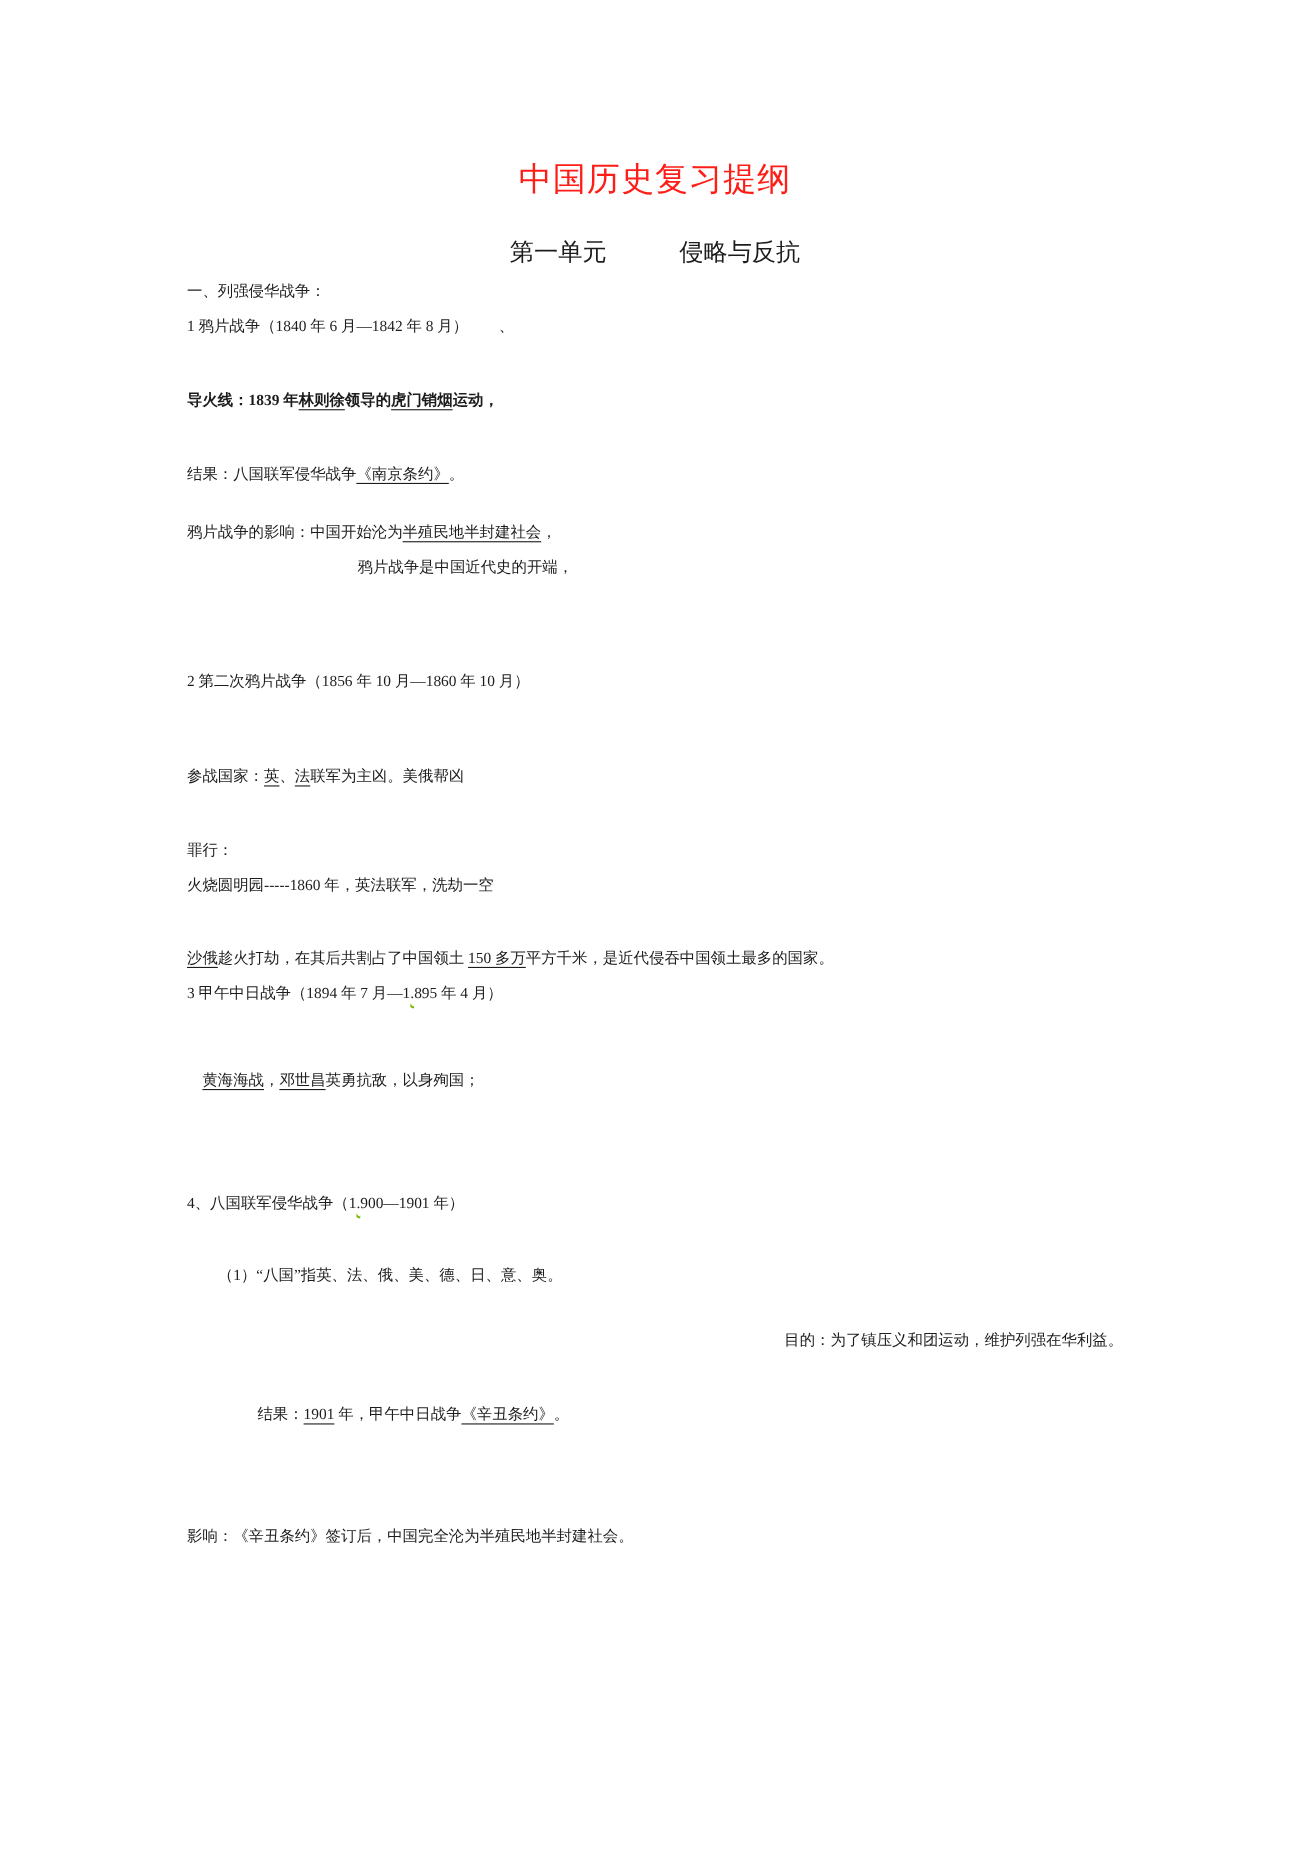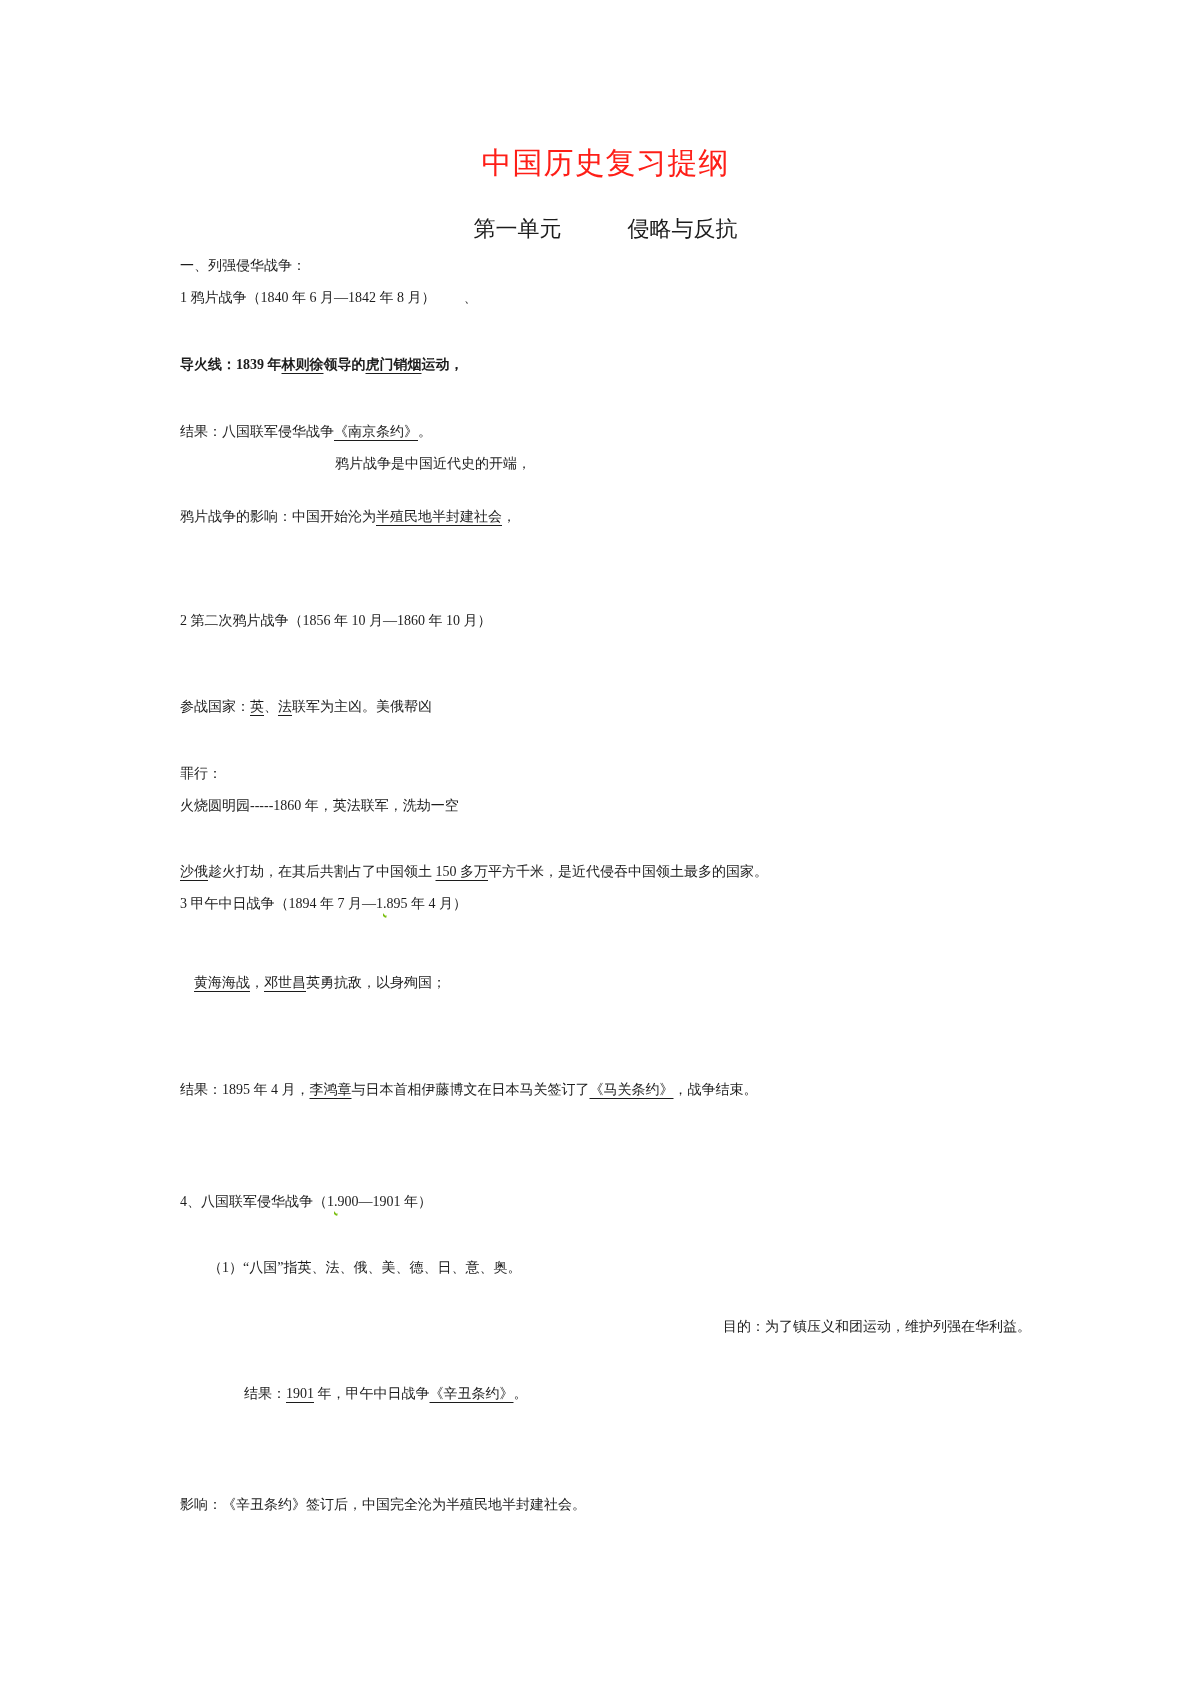--- a/index.html
+++ b/index.html
@@ -10,21 +10,21 @@
   .page {
     position: relative;
     width: 1191px;
     height: 1684px;
     background: #ffffff;
     font-family: "Liberation Serif", "DejaVu Serif", serif;
     overflow: hidden;
   }
   .content {
     position: absolute;
-    left: 180px;
+    left: 170px;
     top: 143px;
     width: 851px;
   }
   .title {
     margin: 0;
     font-size: 30px;
     font-weight: 400;
     text-align: center;
     letter-spacing: 1px;
     white-space: pre-wrap;
@@ -59,30 +59,29 @@
 
 <div class="page" style="background: rgb(255, 255, 255); color: rgb(28, 28, 28);">
   <div class="content">
     <h1 class="title" style="color: rgb(254, 30, 23);">中国历史复习提纲</h1>
     <div class="subtitle">第一单元　　　侵略与反抗</div>
     <div class="body-lines" id="body-lines">
         <div class="line" style="margin-top: 6px; margin-left: 0px;"><span>一、列强侵华战争：</span></div>
         <div class="line" style="margin-top: 0px; margin-left: 0px;"><span>1 鸦片战争（1840 年 6 月—1842 年 8 月）　　、</span></div>
         <div class="line" style="margin-top: 35px; margin-left: 0px; font-weight: bold;"><span>导火线：1839 年</span><span class="run-u" style="text-decoration-color: rgb(28, 28, 28);">林则徐</span><span>领导的</span><span class="run-u" style="text-decoration-color: rgb(28, 28, 28);">虎门销烟</span><span>运动，</span></div>
         <div class="line" style="margin-top: 35px; margin-left: 0px;"><span>结果：八国联军侵华战争</span><span class="run-u" style="text-decoration-color: rgb(28, 28, 28);">《南京条约》</span><span>。</span></div>
+        <div class="line" style="margin-top: 21px; margin-left: 0px;"><span>鸦片战争的影响：中国开始沦为</span><span class="run-u" style="text-decoration-color: rgb(28, 28, 28);">半殖民地半封建社会</span><span>，</span></div>
         <div class="line" style="margin-top: 0px; margin-left: 155px;"><span>鸦片战争是中国近代史的开端，</span></div>
-        <div class="line" style="margin-top: 21px; margin-left: 0px;"><span>鸦片战争的影响：中国开始沦为</span><span class="run-u" style="text-decoration-color: rgb(28, 28, 28);">半殖民地半封建社会</span><span>，</span></div>
         <div class="line" style="margin-top: 72px; margin-left: 0px;"><span>2 第二次鸦片战争（1856 年 10 月—1860 年 10 月）</span></div>
         <div class="line" style="margin-top: 54px; margin-left: 0px;"><span>参战国家：</span><span class="run-u" style="text-decoration-color: rgb(28, 28, 28);">英</span><span>、</span><span class="run-u" style="text-decoration-color: rgb(28, 28, 28);">法</span><span>联军为主凶。美俄帮凶</span></div>
         <div class="line" style="margin-top: 35px; margin-left: 0px;"><span>罪行：</span></div>
         <div class="line" style="margin-top: 0px; margin-left: 0px;"><span>火烧圆明园-----1860 年，英法联军，洗劫一空</span></div>
         <div class="line" style="margin-top: 34px; margin-left: 0px;"><span class="run-u" style="text-decoration-color: rgb(28, 28, 28);">沙俄</span><span>趁火打劫，在其后共割占了中国领土 </span><span class="run-u" style="text-decoration-color: rgb(28, 28, 28);">150 多万</span><span>平方千米，是近代侵吞中国领土最多的国家。</span></div>
         <div class="line" style="margin-top: 0px; margin-left: 0px;"><span>3 甲午中日战争（1894 年 7 月—1</span><span class="run-g" style="text-decoration-color: rgb(124, 192, 19);">.</span><span>895 年 4 月）</span></div>
         <div class="line" style="margin-top: 47px; margin-left: 14px;"><span class="run-u" style="text-decoration-color: rgb(28, 28, 28);">黄海海战</span><span>，</span><span class="run-u" style="text-decoration-color: rgb(28, 28, 28);">邓世昌</span><span>英勇抗敌，以身殉国；</span></div>
-        <div class="line" style="margin-top: 75px; margin-left: 0px;"><span>结果：1895 年 4 月，</span><span class="run-u" style="text-decoration-color: rgb(28, 28, 28);">李鸿章</span><span>与日本首相伊藤博文在日本马关签订了</span><span class="run-u" style="text-decoration-color: rgb(28, 28, 28);">《马关条约》</span><span>，战争结束。</span></div>
         <div class="line" style="margin-top: 80px; margin-left: 0px;"><span>4、八国联军侵华战争（1</span><span class="run-g" style="text-decoration-color: rgb(124, 192, 19);">.</span><span>900—1901 年）</span></div>
         <div class="line" style="margin-top: 34px; margin-left: 28px;"><span>（1）“八国”指英、法、俄、美、德、日、意、奥。</span></div>
         <div class="line" style="margin-top: 27px; margin-left: 78px; text-align: right;"><span>目的：为了镇压义和团运动，维护列强在华利益。</span></div>
         <div class="line" style="margin-top: 35px; margin-left: 64px;"><span>结果：</span><span class="run-u" style="text-decoration-color: rgb(28, 28, 28);">1901</span><span> 年，甲午中日战争</span><span class="run-u" style="text-decoration-color: rgb(28, 28, 28);">《辛丑条约》</span><span>。</span></div>
         <div class="line" style="margin-top: 79px; margin-left: 0px;"><span>影响：《辛丑条约》签订后，中国完全沦为半殖民地半封建社会。</span></div>
       </div>
   </div>
 </div>
 
 </body></html>

